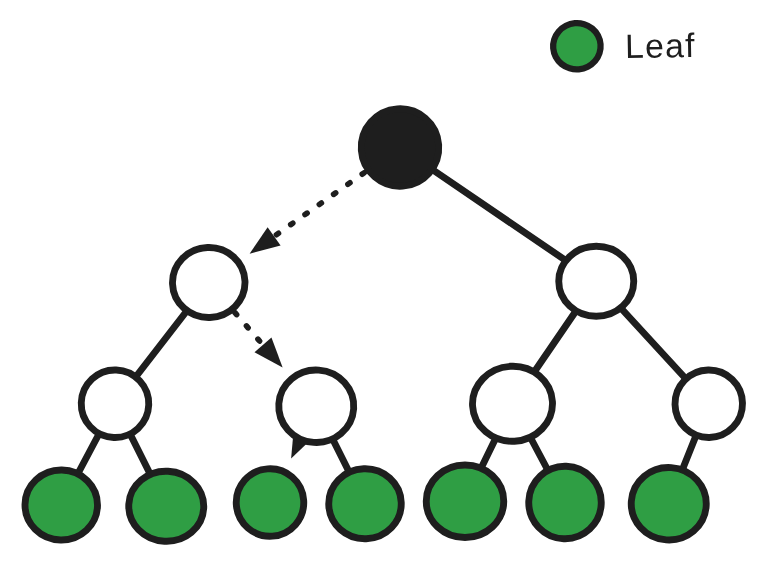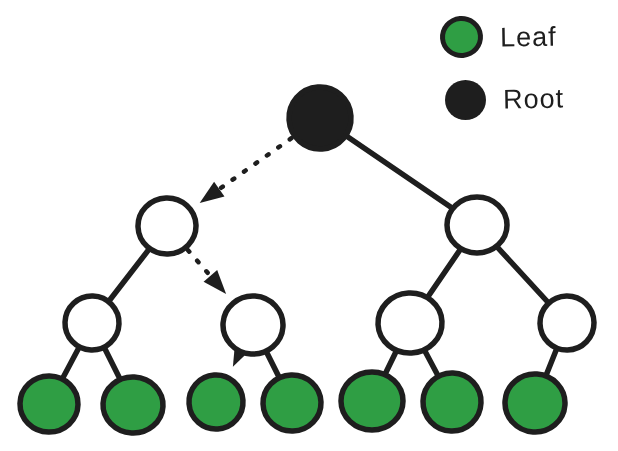--- a/index.html
+++ b/index.html
@@ -101,19 +101,15 @@
         <ellipse cx="452" cy="402" rx="29" ry="29" transform="rotate(2 452 402)" fill="#2f9e44" stroke="#1e1e1e" stroke-width="5.5"></ellipse>
         <ellipse cx="535" cy="403" rx="30" ry="29" transform="rotate(4 535 403)" fill="#2f9e44" stroke="#1e1e1e" stroke-width="5.5"></ellipse>
       </g>
   </svg>
 
   <div class="legend">
     <div class="legend-item">
       <span class="swatch swatch-leaf" style="background: rgb(47, 158, 68); border-color: rgb(30, 30, 30);"></span>
       <span class="legend-label">Leaf</span>
     </div>
-    <div class="legend-item">
-      <span class="swatch swatch-root" style="background: rgb(30, 30, 30);"></span>
-      <span class="legend-label">Root</span>
-    </div>
   </div>
 
 </div>
 
 </body></html>

